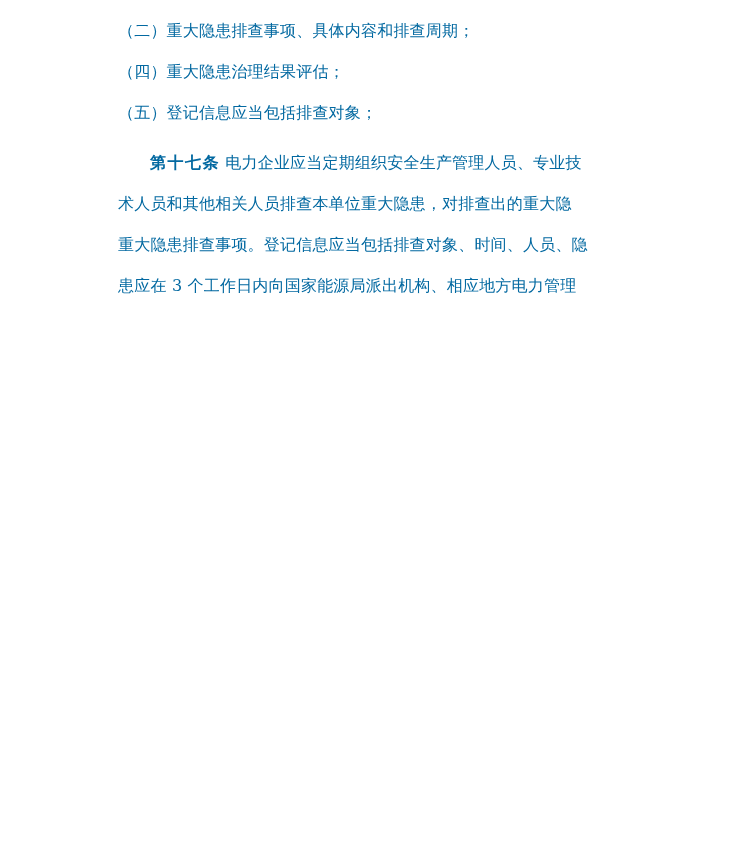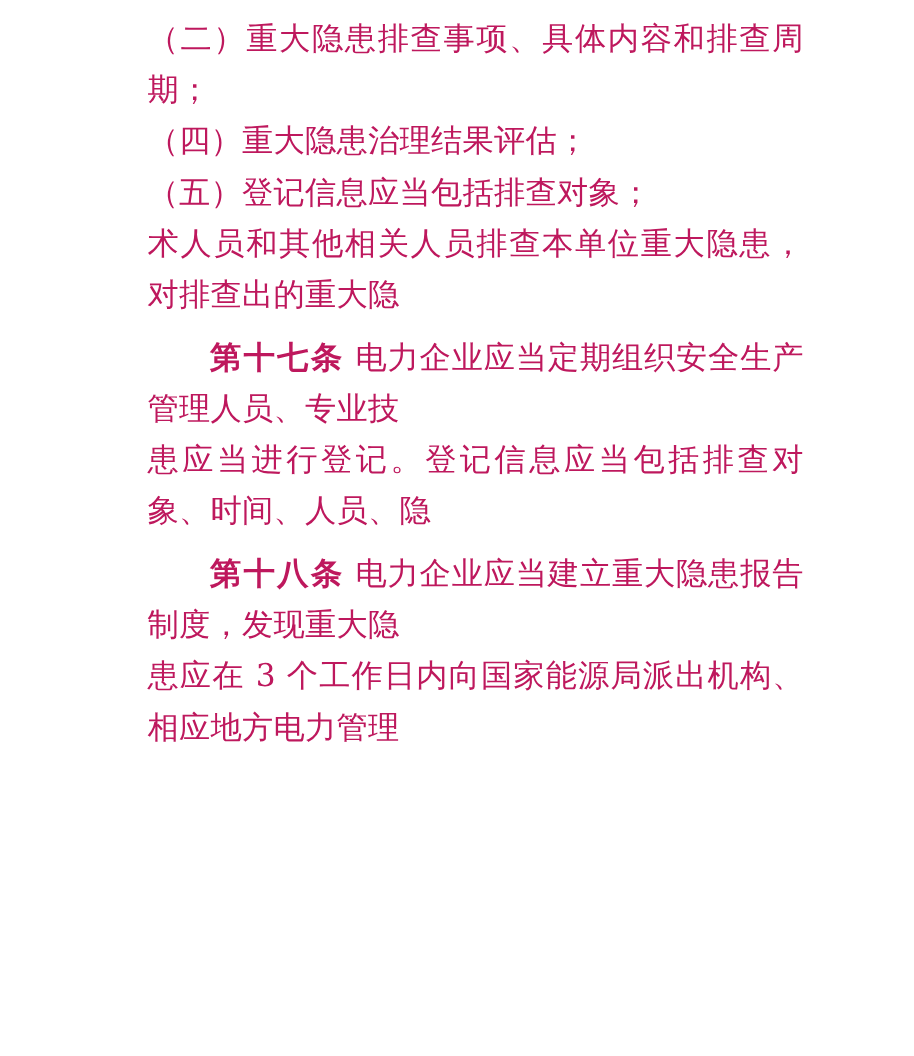--- a/index.html
+++ b/index.html
@@ -20,26 +20,26 @@
     height: 845px;
     box-sizing: border-box;
     padding: 10px 88px 0 118px;
   }
   .doc-body {
     display: block;
   }
   p.para {
     margin: 0;
     padding: 0;
-    font-size: 25px;
+    font-size: 16px;
     line-height: 41px;
     text-align: justify;
     text-justify: inter-ideograph;
     letter-spacing: 0.2px;
-    color: #be185d;
+    color: #0369a1;
   }
   p.item {
     text-indent: 0;
   }
   p.clause {
     text-indent: 2em;
     margin-top: 9px;
   }
   p.clause-cont {
     text-indent: 0;
@@ -51,19 +51,18 @@
   }
 </style>
 </head>
 <body>
 
 <div class="page">
   <div class="doc-body" id="doc-body">
       <p class="para item">（二）重大隐患排查事项、具体内容和排查周期；</p>
       <p class="para item">（四）重大隐患治理结果评估；</p>
       <p class="para item">（五）登记信息应当包括排查对象；</p>
+      <p class="para clause"><span class="clause-label">第十七条</span> <span>电力企业应当定期组织安全生产管理人员、专业技</span></p>
       <p class="para clause-cont">术人员和其他相关人员排查本单位重大隐患，对排查出的重大隐</p>
-      <p class="para clause"><span class="clause-label">第十七条</span> <span>电力企业应当定期组织安全生产管理人员、专业技</span></p>
-      <p class="para clause-cont">患应当进行登记。登记信息应当包括排查对象、时间、人员、隐</p>
-      <p class="para clause"><span class="clause-label">第十八条</span> <span>电力企业应当建立重大隐患报告制度，发现重大隐</span></p>
+      <p class="para clause-cont">重大隐患排查事项。登记信息应当包括排查对象、时间、人员、隐</p>
       <p class="para clause-cont">患应在 3 个工作日内向国家能源局派出机构、相应地方电力管理</p>
     </div>
 </div>
 
 </body></html>

